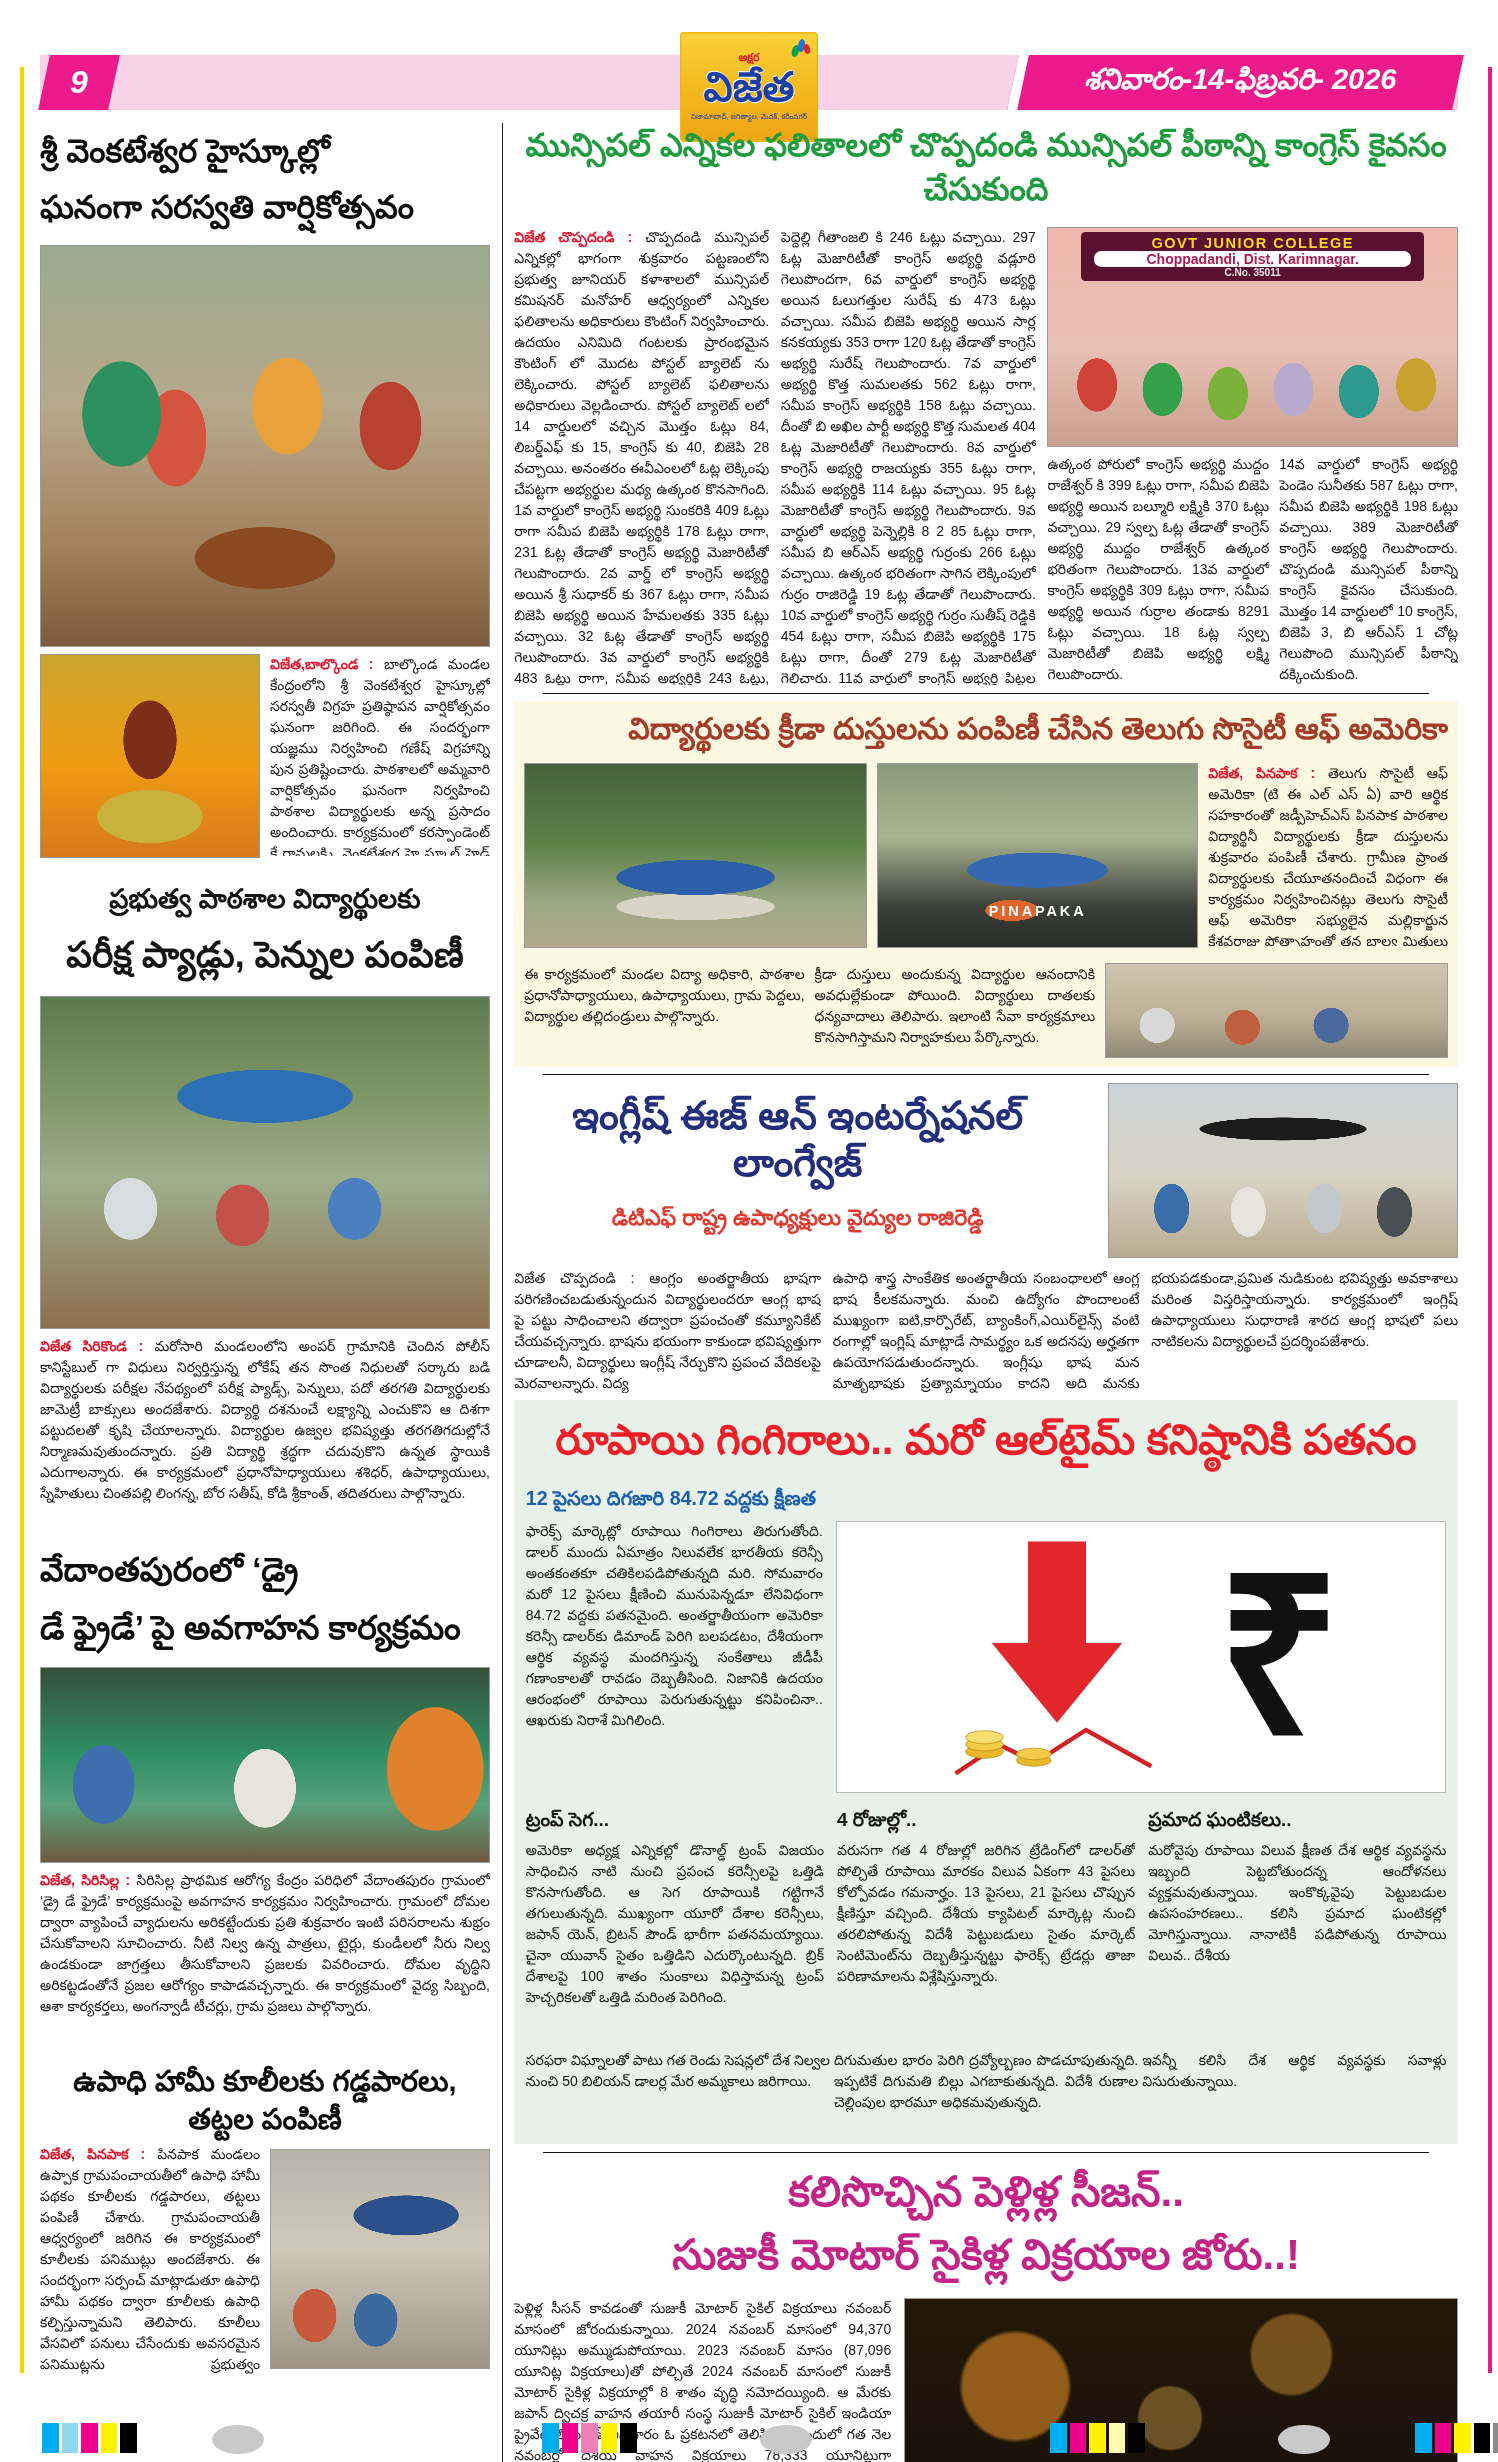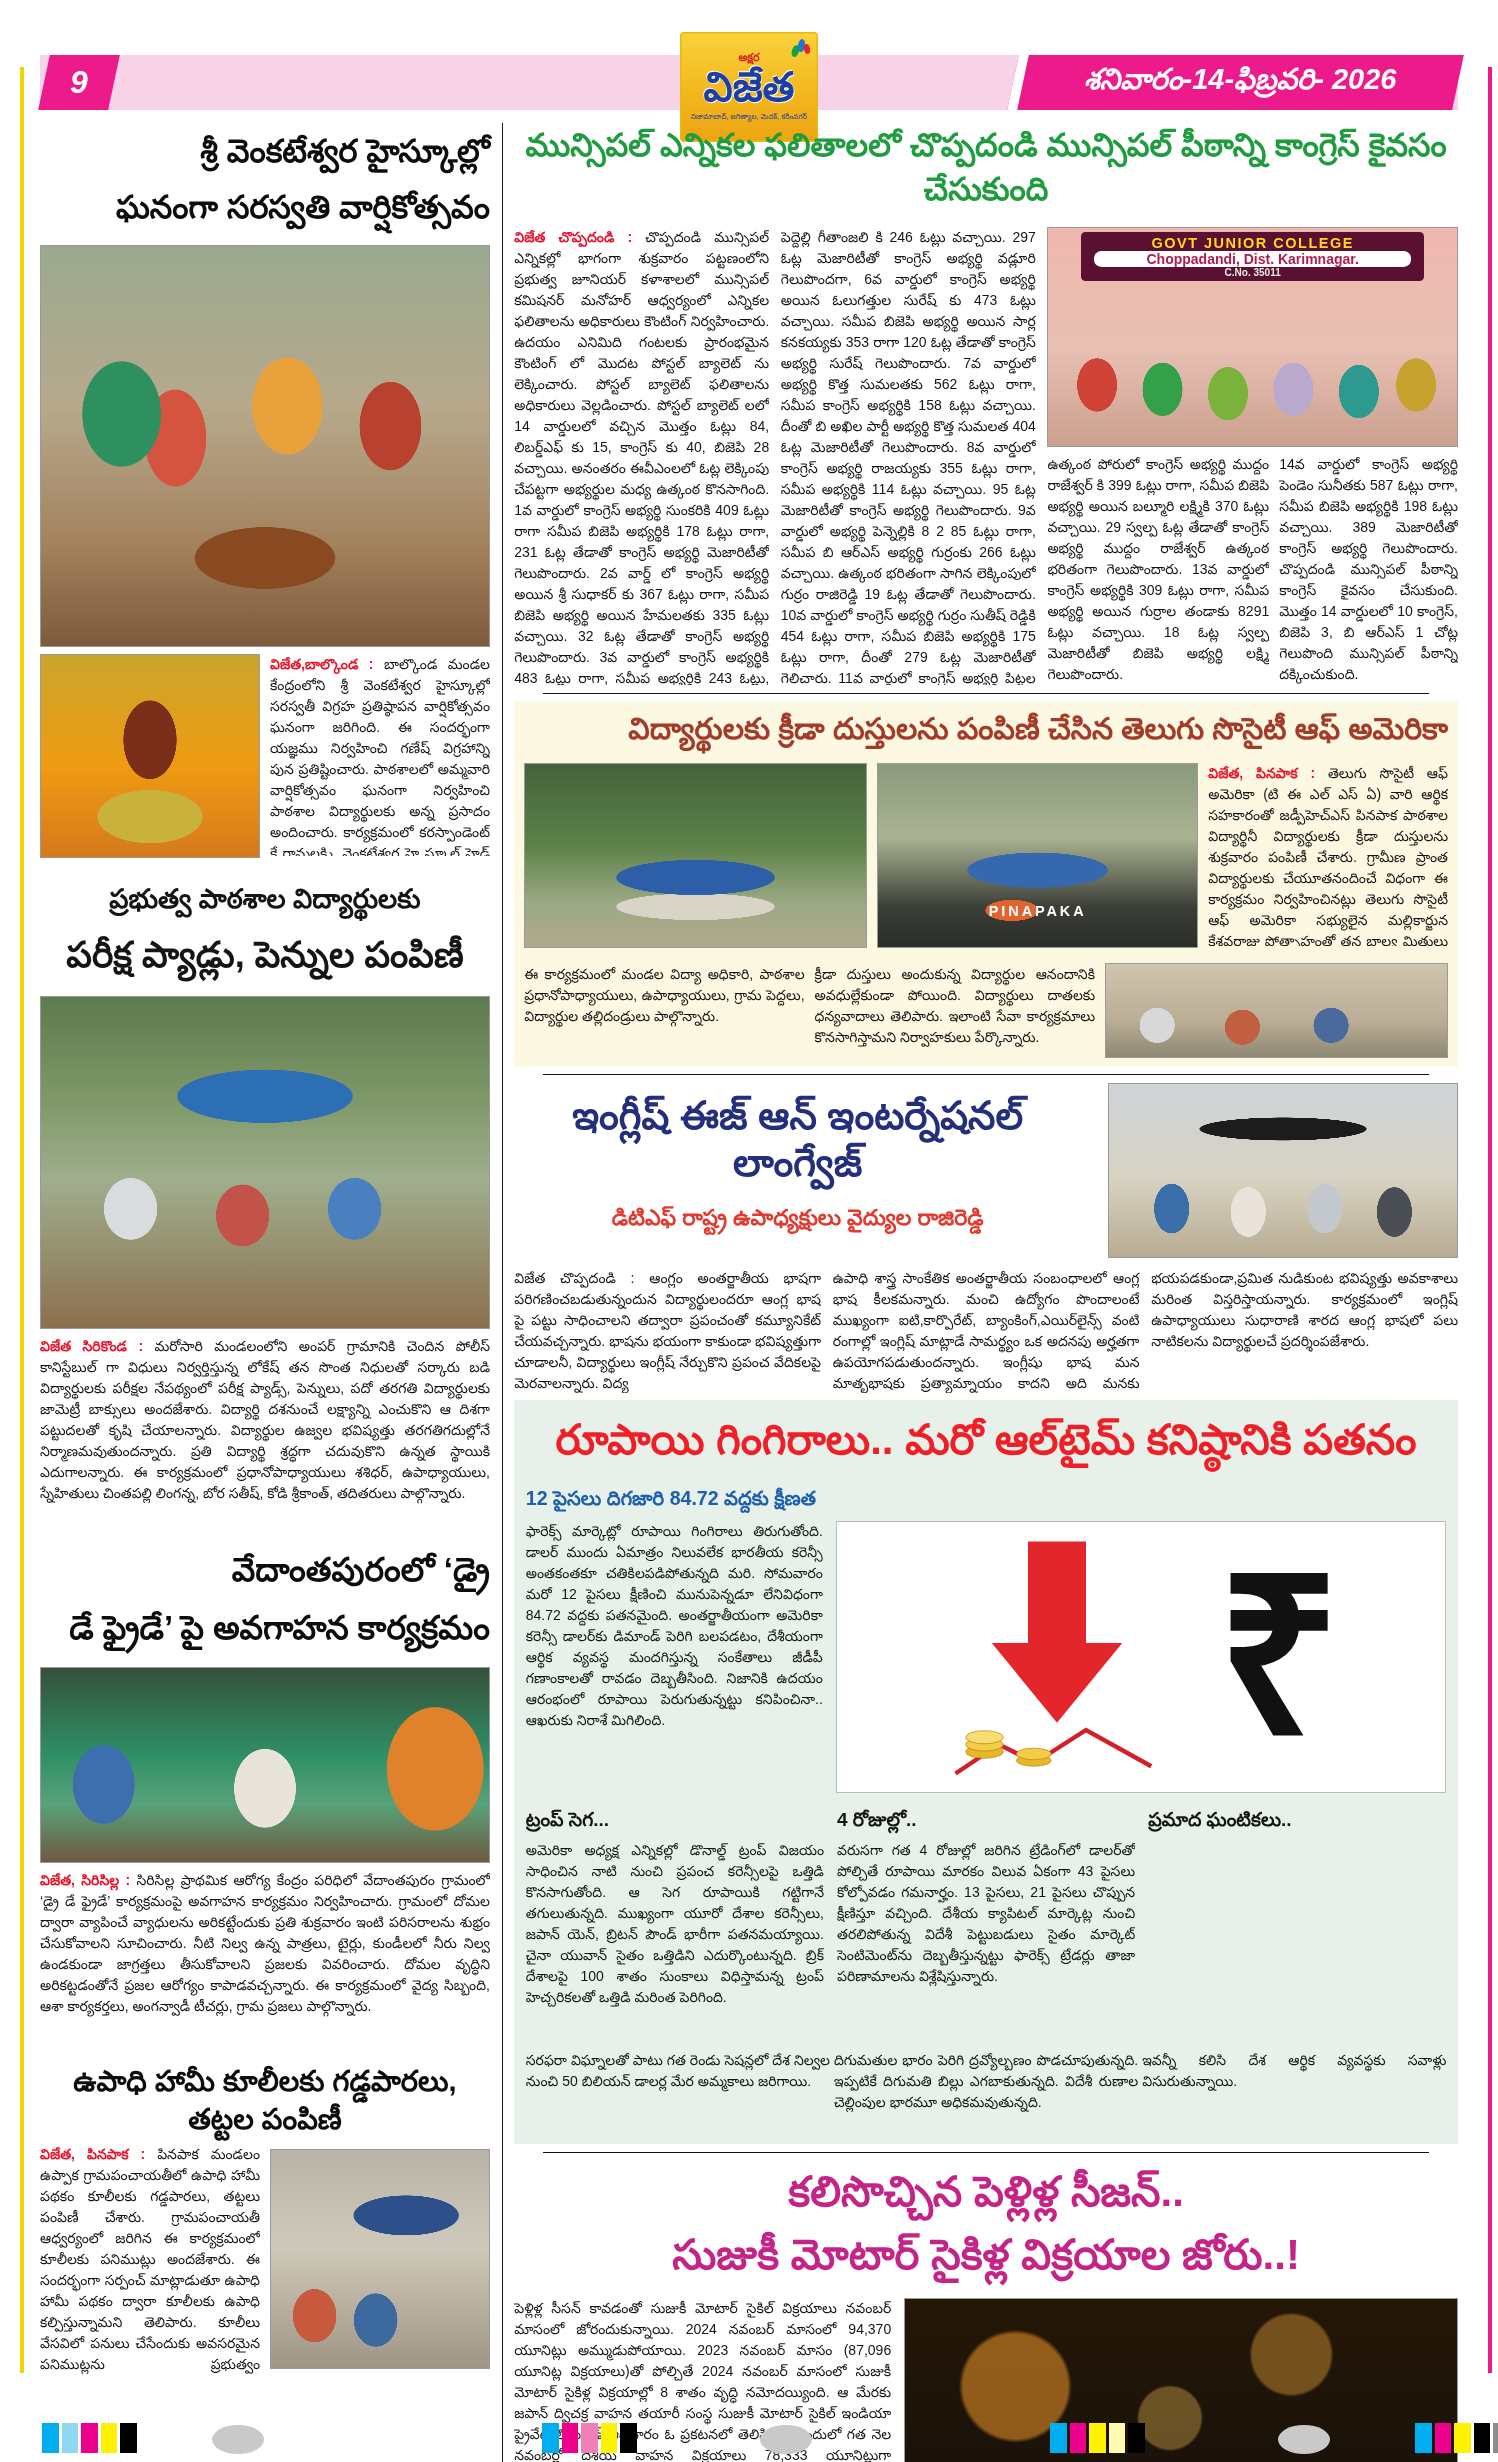--- a/index.html
+++ b/index.html
@@ -32,21 +32,21 @@
   .content{position:absolute;left:40px;top:123px;width:1418px;display:flex;gap:11.6px;}
   .left-col{width:450px;flex:none;}
   .right-col{flex:1;border-left:1.5px solid #1a1a1a;padding-left:11.6px;min-width:0;}
   .rule{border:none;border-top:1.5px solid #111;margin:7.3px 29px;}
   .clip{overflow:hidden;}
   .body-txt{font-size:14px;line-height:1.5;text-align:justify;}
   .byline{color:#e8132b;font-weight:bold;}
   .ph{position:relative;overflow:hidden;border:0.7px solid #9a9a9a;}
 
   
-  .lh{font-weight:bold;color:#0d0d0d;text-align:right;line-height:1.75;}
+  .lh{font-weight:bold;color:#0d0d0d;text-align:left;line-height:1.75;}
   .a1 .lh{font-size:32px;}
   .ph-fire{height:400px;margin:10px 0 7.3px;background:
     radial-gradient(65px 87px at 18% 42%,#2e8f5f 0 60%,transparent 61%),
     radial-gradient(51px 80px at 30% 48%,#d4543f 0 60%,transparent 61%),
     radial-gradient(58px 80px at 55% 40%,#e8a13b 0 60%,transparent 61%),
     radial-gradient(51px 73px at 78% 45%,#b8422f 0 60%,transparent 61%),
     radial-gradient(116px 51px at 50% 78%,#8a4a21 0 60%,transparent 61%),
     linear-gradient(180deg,#9aa98e 0%,#b7a98c 40%,#a3815d 75%,#7c5a3c 100%);}
   .a1-row{display:flex;gap:10px;}
   .ph-idol{width:218px;height:202px;flex:none;background:
@@ -337,20 +337,21 @@
           <div class="t clip">
             <div class="rup-shead">ట్రంప్ సెగ...</div>
             <p class="body-txt" style="margin:0;">అమెరికా అధ్యక్ష ఎన్నికల్లో డొనాల్డ్ ట్రంప్ విజయం సాధించిన నాటి నుంచి ప్రపంచ కరెన్సీలపై ఒత్తిడి కొనసాగుతోంది. ఆ సెగ రూపాయికి గట్టిగానే తగులుతున్నది. ముఖ్యంగా యూరో దేశాల కరెన్సీలు, జపాన్ యెన్, బ్రిటన్ పౌండ్ భారీగా పతనమయ్యాయి. చైనా యువాన్ సైతం ఒత్తిడిని ఎదుర్కొంటున్నది. బ్రిక్ దేశాలపై 100 శాతం సుంకాలు విధిస్తామన్న ట్రంప్ హెచ్చరికలతో ఒత్తిడి మరింత పెరిగింది.</p>
           </div>
           <div class="t clip">
             <div class="rup-shead">4 రోజుల్లో..</div>
             <p class="body-txt" style="margin:0;">వరుసగా గత 4 రోజుల్లో జరిగిన ట్రేడింగ్‌లో డాలర్‌తో పోల్చితే రూపాయి మారకం విలువ ఏకంగా 43 పైసలు కోల్పోవడం గమనార్హం. 13 పైసలు, 21 పైసలు చొప్పున క్షీణిస్తూ వచ్చింది. దేశీయ క్యాపిటల్ మార్కెట్ల నుంచి తరలిపోతున్న విదేశీ పెట్టుబడులు సైతం మార్కెట్ సెంటిమెంట్‌ను దెబ్బతీస్తున్నట్టు ఫారెక్స్ ట్రేడర్లు తాజా పరిణామాలను విశ్లేషిస్తున్నారు.</p>
           </div>
           <div class="t clip">
             <div class="rup-shead">ప్రమాద ఘంటికలు..</div>
+            <p class="body-txt" style="margin:0;">మరోవైపు రూపాయి విలువ క్షీణత దేశ ఆర్థిక వ్యవస్థను ఇబ్బంది పెట్టబోతుందన్న ఆందోళనలు వ్యక్తమవుతున్నాయి. ఇంకొక్కవైపు పెట్టుబడుల ఉపసంహరణలు.. కలిసి ప్రమాద ఘంటికల్లో మోగిస్తున్నాయి. నానాటికీ పడిపోతున్న రూపాయి విలువ.. దేశీయ</p>
           </div>
         </div>
         <div class="rup-tails">
           <p class="body-txt t clip" style="margin:0;">సరఫరా విఘ్నాలతో పాటు గత రెండు సెషన్లలో దేశ నిల్వల నుంచి 50 బిలియన్ డాలర్ల మేర అమ్మకాలు జరిగాయి.</p>
           <p class="body-txt t clip" style="margin:0;">దిగుమతుల భారం పెరిగి ద్రవ్యోల్బణం పొడచూపుతున్నది. ఇప్పటికే దిగుమతి బిల్లు ఎగబాకుతున్నది. విదేశీ రుణాల చెల్లింపుల భారమూ అధికమవుతున్నది.</p>
           <p class="body-txt t clip" style="margin:0;">ఇవన్నీ కలిసి దేశ ఆర్థిక వ్యవస్థకు సవాళ్లు విసురుతున్నాయి.</p>
         </div>
       </article>
 
       <hr class="rule">

